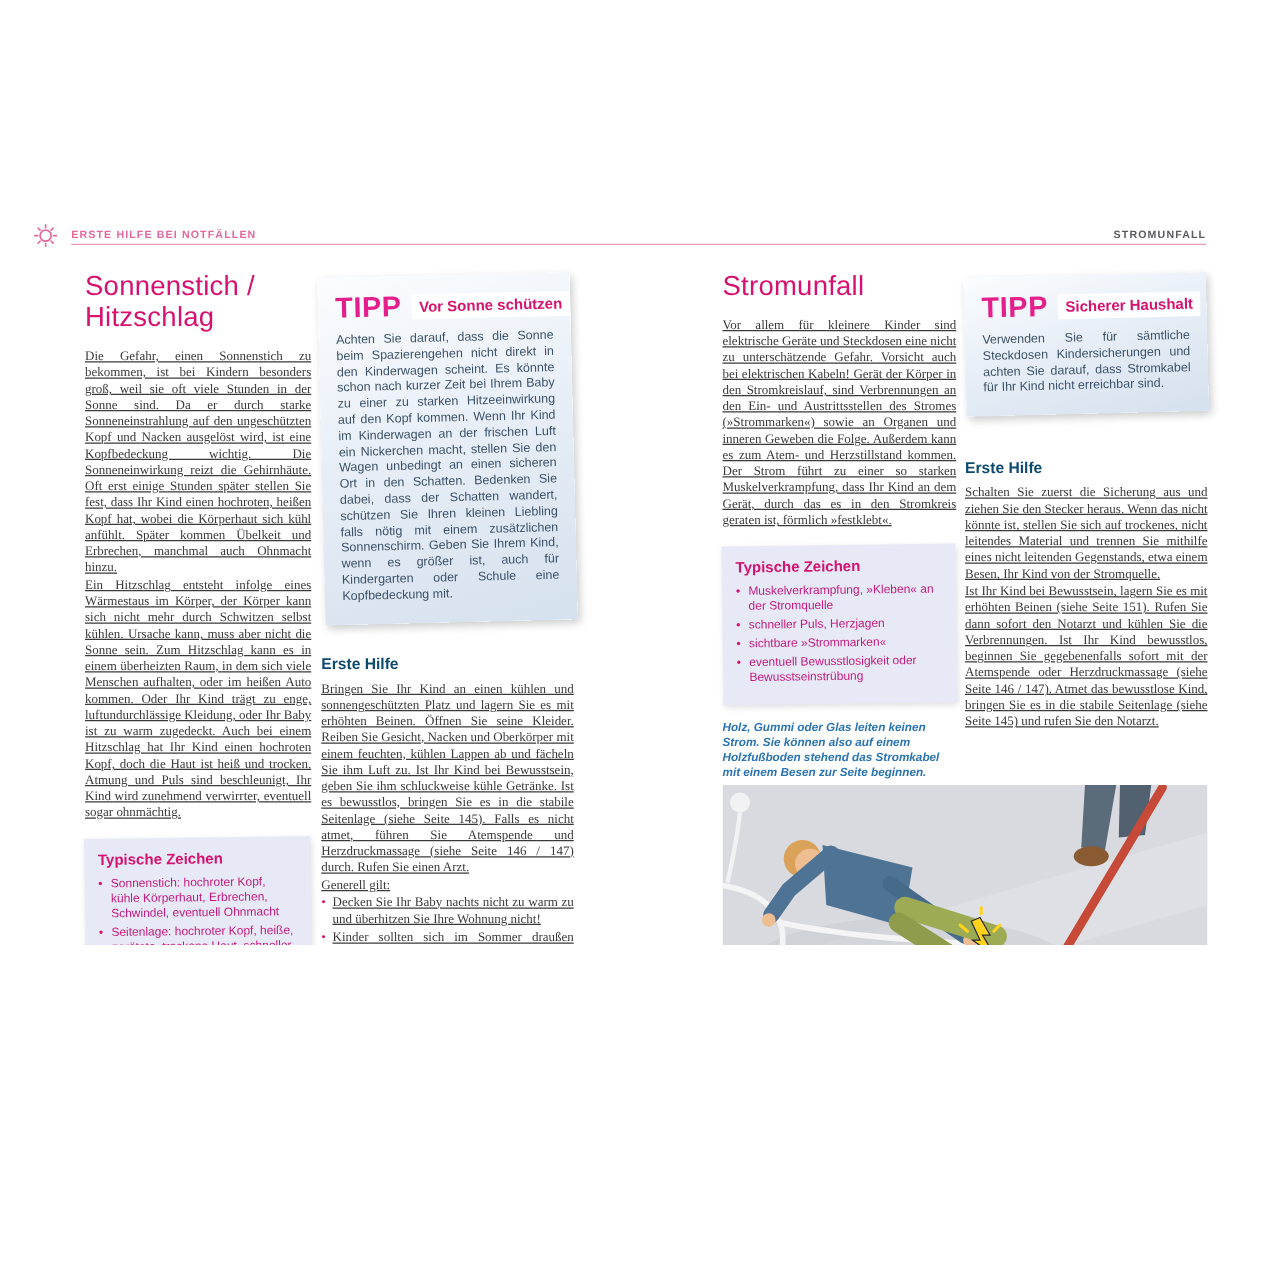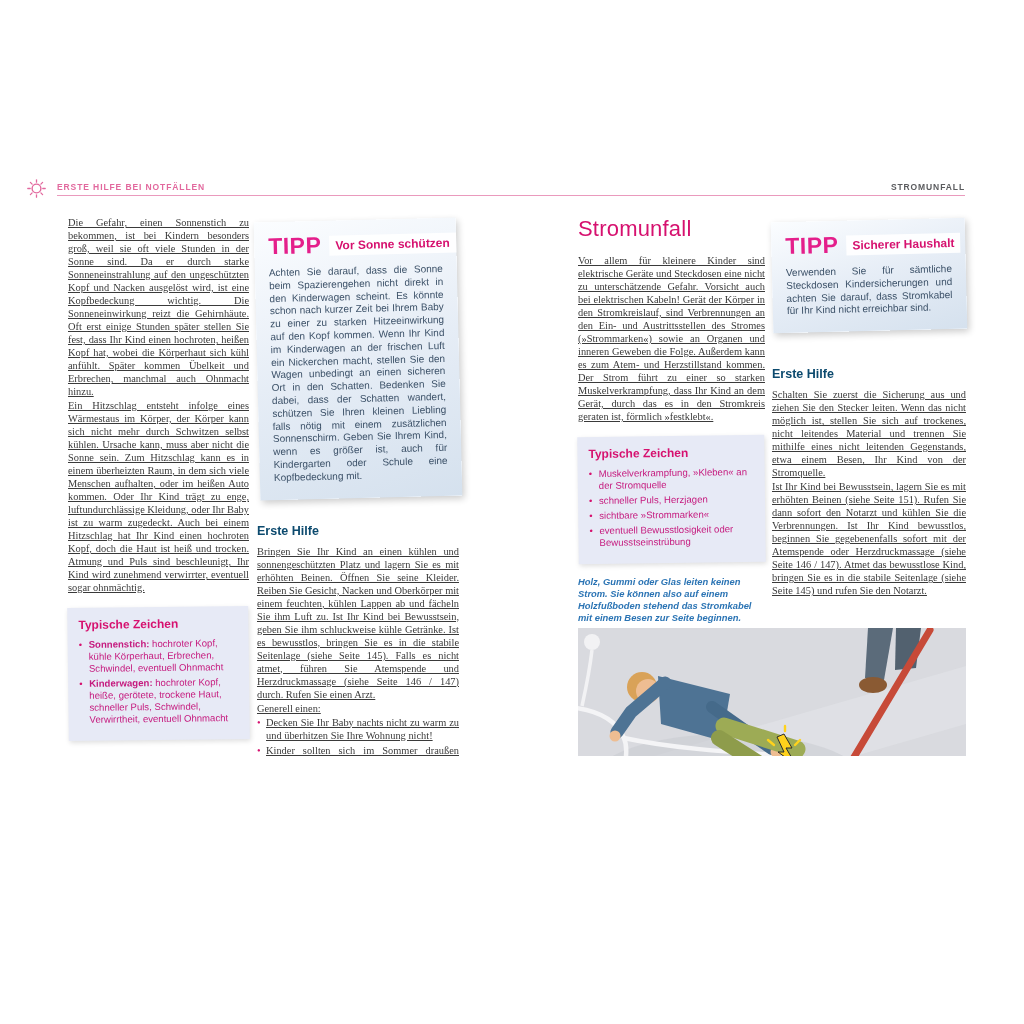--- a/index.html
+++ b/index.html
@@ -45,21 +45,21 @@
     transform:rotate(-.7deg); box-shadow:1px 2px 5px rgba(0,0,0,.13);
   }
   .signs-title {
     font:700 12px "Liberation Sans", sans-serif; color:#d6116f; margin-bottom:7px;
   }
   .signs-item {
     position:relative; padding-left:10px; margin-bottom:3px;
     font:9.6px/12px "Liberation Sans", sans-serif; color:#c51a7e;
   }
   .signs-item::before { content:"•"; position:absolute; left:0; top:0; color:#d6116f; }
-  .signs-item .lead { font-weight:700;text-align:center; }
+  .signs-item .lead { font-weight:400;text-align:center; }
 
   
   .tip-box {
     background:linear-gradient(163deg,#fbfdff 0%,#e6edf6 50%,#d5e1ee 100%);
     box-shadow:2px 3px 7px rgba(0,0,0,.2);
     transform:rotate(-1.4deg);
     padding:13px 14px 15px;
   }
   .tip-head { display:flex; align-items:center; gap:8px; margin-bottom:9px; }
   .tip-label {
@@ -114,49 +114,50 @@
     </g>
     <circle cx="9.5" cy="9.5" r="4.4" fill="none" stroke="#e2699e" stroke-width="1.4"></circle>
   </svg>
 
   <div class="header">
     <span class="header-left">ERSTE HILFE BEI NOTFÄLLEN</span>
     <span class="header-right">STROMUNFALL</span>
   </div>
 
   <div class="col col1">
+    <h1 class="h1">Sonnenstich / Hitzschlag</h1>
     <p class="body">Die Gefahr, einen Sonnenstich zu bekommen, ist bei Kindern besonders groß, weil sie oft viele Stunden in der Sonne sind. Da er durch starke Sonneneinstrahlung auf den ungeschützten Kopf und Nacken ausgelöst wird, ist eine Kopfbedeckung wichtig. Die Sonneneinwirkung reizt die Gehirnhäute. Oft erst einige Stunden später stellen Sie fest, dass Ihr Kind einen hochroten, heißen Kopf hat, wobei die Körperhaut sich kühl anfühlt. Später kommen Übelkeit und Erbrechen, manchmal auch Ohnmacht hinzu.</p>
     <p class="body">Ein Hitzschlag entsteht infolge eines Wärmestaus im Körper, der Körper kann sich nicht mehr durch Schwitzen selbst kühlen. Ursache kann, muss aber nicht die Sonne sein. Zum Hitzschlag kann es in einem überheizten Raum, in dem sich viele Menschen aufhalten, oder im heißen Auto kommen. Oder Ihr Kind trägt zu enge, luftundurchlässige Kleidung, oder Ihr Baby ist zu warm zugedeckt. Auch bei einem Hitzschlag hat Ihr Kind einen hochroten Kopf, doch die Haut ist heiß und trocken. Atmung und Puls sind beschleunigt, Ihr Kind wird zunehmend verwirrter, eventuell sogar ohnmächtig.</p>
 
     <div class="signs-box">
       <div class="signs-title">Typische Zeichen</div>
       <div class="signs-item">
         <span class="lead">Sonnenstich:</span>
         <span>hochroter Kopf, kühle Körperhaut, Erbrechen, Schwindel, eventuell Ohnmacht</span>
       </div>
       <div class="signs-item">
-        <span class="lead">Kinderwagen:</span>
+        <span class="lead">Seitenlage:</span>
         <span>hochroter Kopf, heiße, gerötete, trockene Haut, schneller Puls, Schwindel, Verwirrtheit, eventuell Ohnmacht</span>
       </div>
     </div>
   </div>
 
   <div class="col col2">
     <div class="tip-box">
       <div class="tip-head">
         <span class="tip-label">TIPP</span>
         <span class="tip-title">Vor Sonne schützen</span>
       </div>
       <div class="tip-text">Achten Sie darauf, dass die Sonne beim Spazierengehen nicht direkt in den Kinderwagen scheint. Es könnte schon nach kurzer Zeit bei Ihrem Baby zu einer zu starken Hitzeeinwirkung auf den Kopf kommen. Wenn Ihr Kind im Kinderwagen an der frischen Luft ein Nickerchen macht, stellen Sie den Wagen unbedingt an einen sicheren Ort in den Schatten. Bedenken Sie dabei, dass der Schatten wandert, schützen Sie Ihren kleinen Liebling falls nötig mit einem zusätzlichen Sonnenschirm. Geben Sie Ihrem Kind, wenn es größer ist, auch für Kindergarten oder Schule eine Kopfbedeckung mit.</div>
     </div>
 
     <div class="fa">
       <h2 class="blue-h">Erste Hilfe</h2>
       <p class="body">Bringen Sie Ihr Kind an einen kühlen und sonnengeschützten Platz und lagern Sie es mit erhöhten Beinen. Öffnen Sie seine Kleider. Reiben Sie Gesicht, Nacken und Oberkörper mit einem feuchten, kühlen Lappen ab und fächeln Sie ihm Luft zu. Ist Ihr Kind bei Bewusstsein, geben Sie ihm schluckweise kühle Getränke. Ist es bewusstlos, bringen Sie es in die stabile Seitenlage (siehe Seite 145). Falls es nicht atmet, führen Sie Atemspende und Herzdruckmassage (siehe Seite 146 / 147) durch. Rufen Sie einen Arzt.</p>
-      <p class="body">Generell einen:</p>
+      <p class="body">Generell gilt:</p>
       <div class="fa-bullet body">Decken Sie Ihr Baby nachts nicht zu warm zu und überhitzen Sie Ihre Wohnung nicht!</div>
       <div class="fa-bullet body">Kinder sollten sich im Sommer draußen möglichst im Schatten aufhalten, eingecremt sein und einen Sonnenhut, der Kopf und Nacken schützt, tragen.</div>
     </div>
   </div>
 
   <div class="col col3">
     <h1 class="h1">Stromunfall</h1>
     <p class="body">Vor allem für kleinere Kinder sind elektrische Geräte und Steckdosen eine nicht zu unterschätzende Gefahr. Vorsicht auch bei elektrischen Kabeln! Gerät der Körper in den Stromkreislauf, sind Verbrennungen an den Ein- und Austrittsstellen des Stromes (»Strommarken«) sowie an Organen und inneren Geweben die Folge. Außerdem kann es zum Atem- und Herzstillstand kommen. Der Strom führt zu einer so starken Muskelverkrampfung, dass Ihr Kind an dem Gerät, durch das es in den Stromkreis geraten ist, förmlich »festklebt«.</p>
 
     <div class="signs-box">
@@ -174,21 +175,21 @@
     <div class="tip-box">
       <div class="tip-head">
         <span class="tip-label">TIPP</span>
         <span class="tip-title">Sicherer Haushalt</span>
       </div>
       <div class="tip-text">Verwenden Sie für sämtliche Steckdosen Kindersicherungen und achten Sie darauf, dass Stromkabel für Ihr Kind nicht erreichbar sind.</div>
     </div>
 
     <div class="fa fa2">
       <h2 class="blue-h">Erste Hilfe</h2>
-      <p class="body">Schalten Sie zuerst die Sicherung aus und ziehen Sie den Stecker leiten. Wenn das nicht möglich ist, stellen Sie sich auf trockenes, nicht leitendes Material und trennen Sie mithilfe eines nicht leitenden Gegenstands, etwa einem Besen, Ihr Kind von der Stromquelle.</p>
+      <p class="body">Schalten Sie zuerst die Sicherung aus und ziehen Sie den Stecker heraus. Wenn das nicht könnte ist, stellen Sie sich auf trockenes, nicht leitendes Material und trennen Sie mithilfe eines nicht leitenden Gegenstands, etwa einem Besen, Ihr Kind von der Stromquelle.</p>
       <p class="body">Ist Ihr Kind bei Bewusstsein, lagern Sie es mit erhöhten Beinen (siehe Seite 151). Rufen Sie dann sofort den Notarzt und kühlen Sie die Verbrennungen. Ist Ihr Kind bewusstlos, beginnen Sie gegebenenfalls sofort mit der Atemspende oder Herzdruckmassage (siehe Seite 146 / 147). Atmet das bewusstlose Kind, bringen Sie es in die stabile Seitenlage (siehe Seite 145) und rufen Sie den Notarzt.</p>
     </div>
   </div>
 
   <div class="illustration">
     <svg width="388" height="228" viewBox="0 0 388 228">
       <rect width="388" height="228" fill="#d9dadf"></rect>
       <polygon points="0,150 388,38 388,96 0,208" fill="#e1e2e7" opacity="0.7"></polygon>
       <ellipse cx="150" cy="152" rx="135" ry="46" fill="#c8c9cf" opacity="0.5"></ellipse>
 

